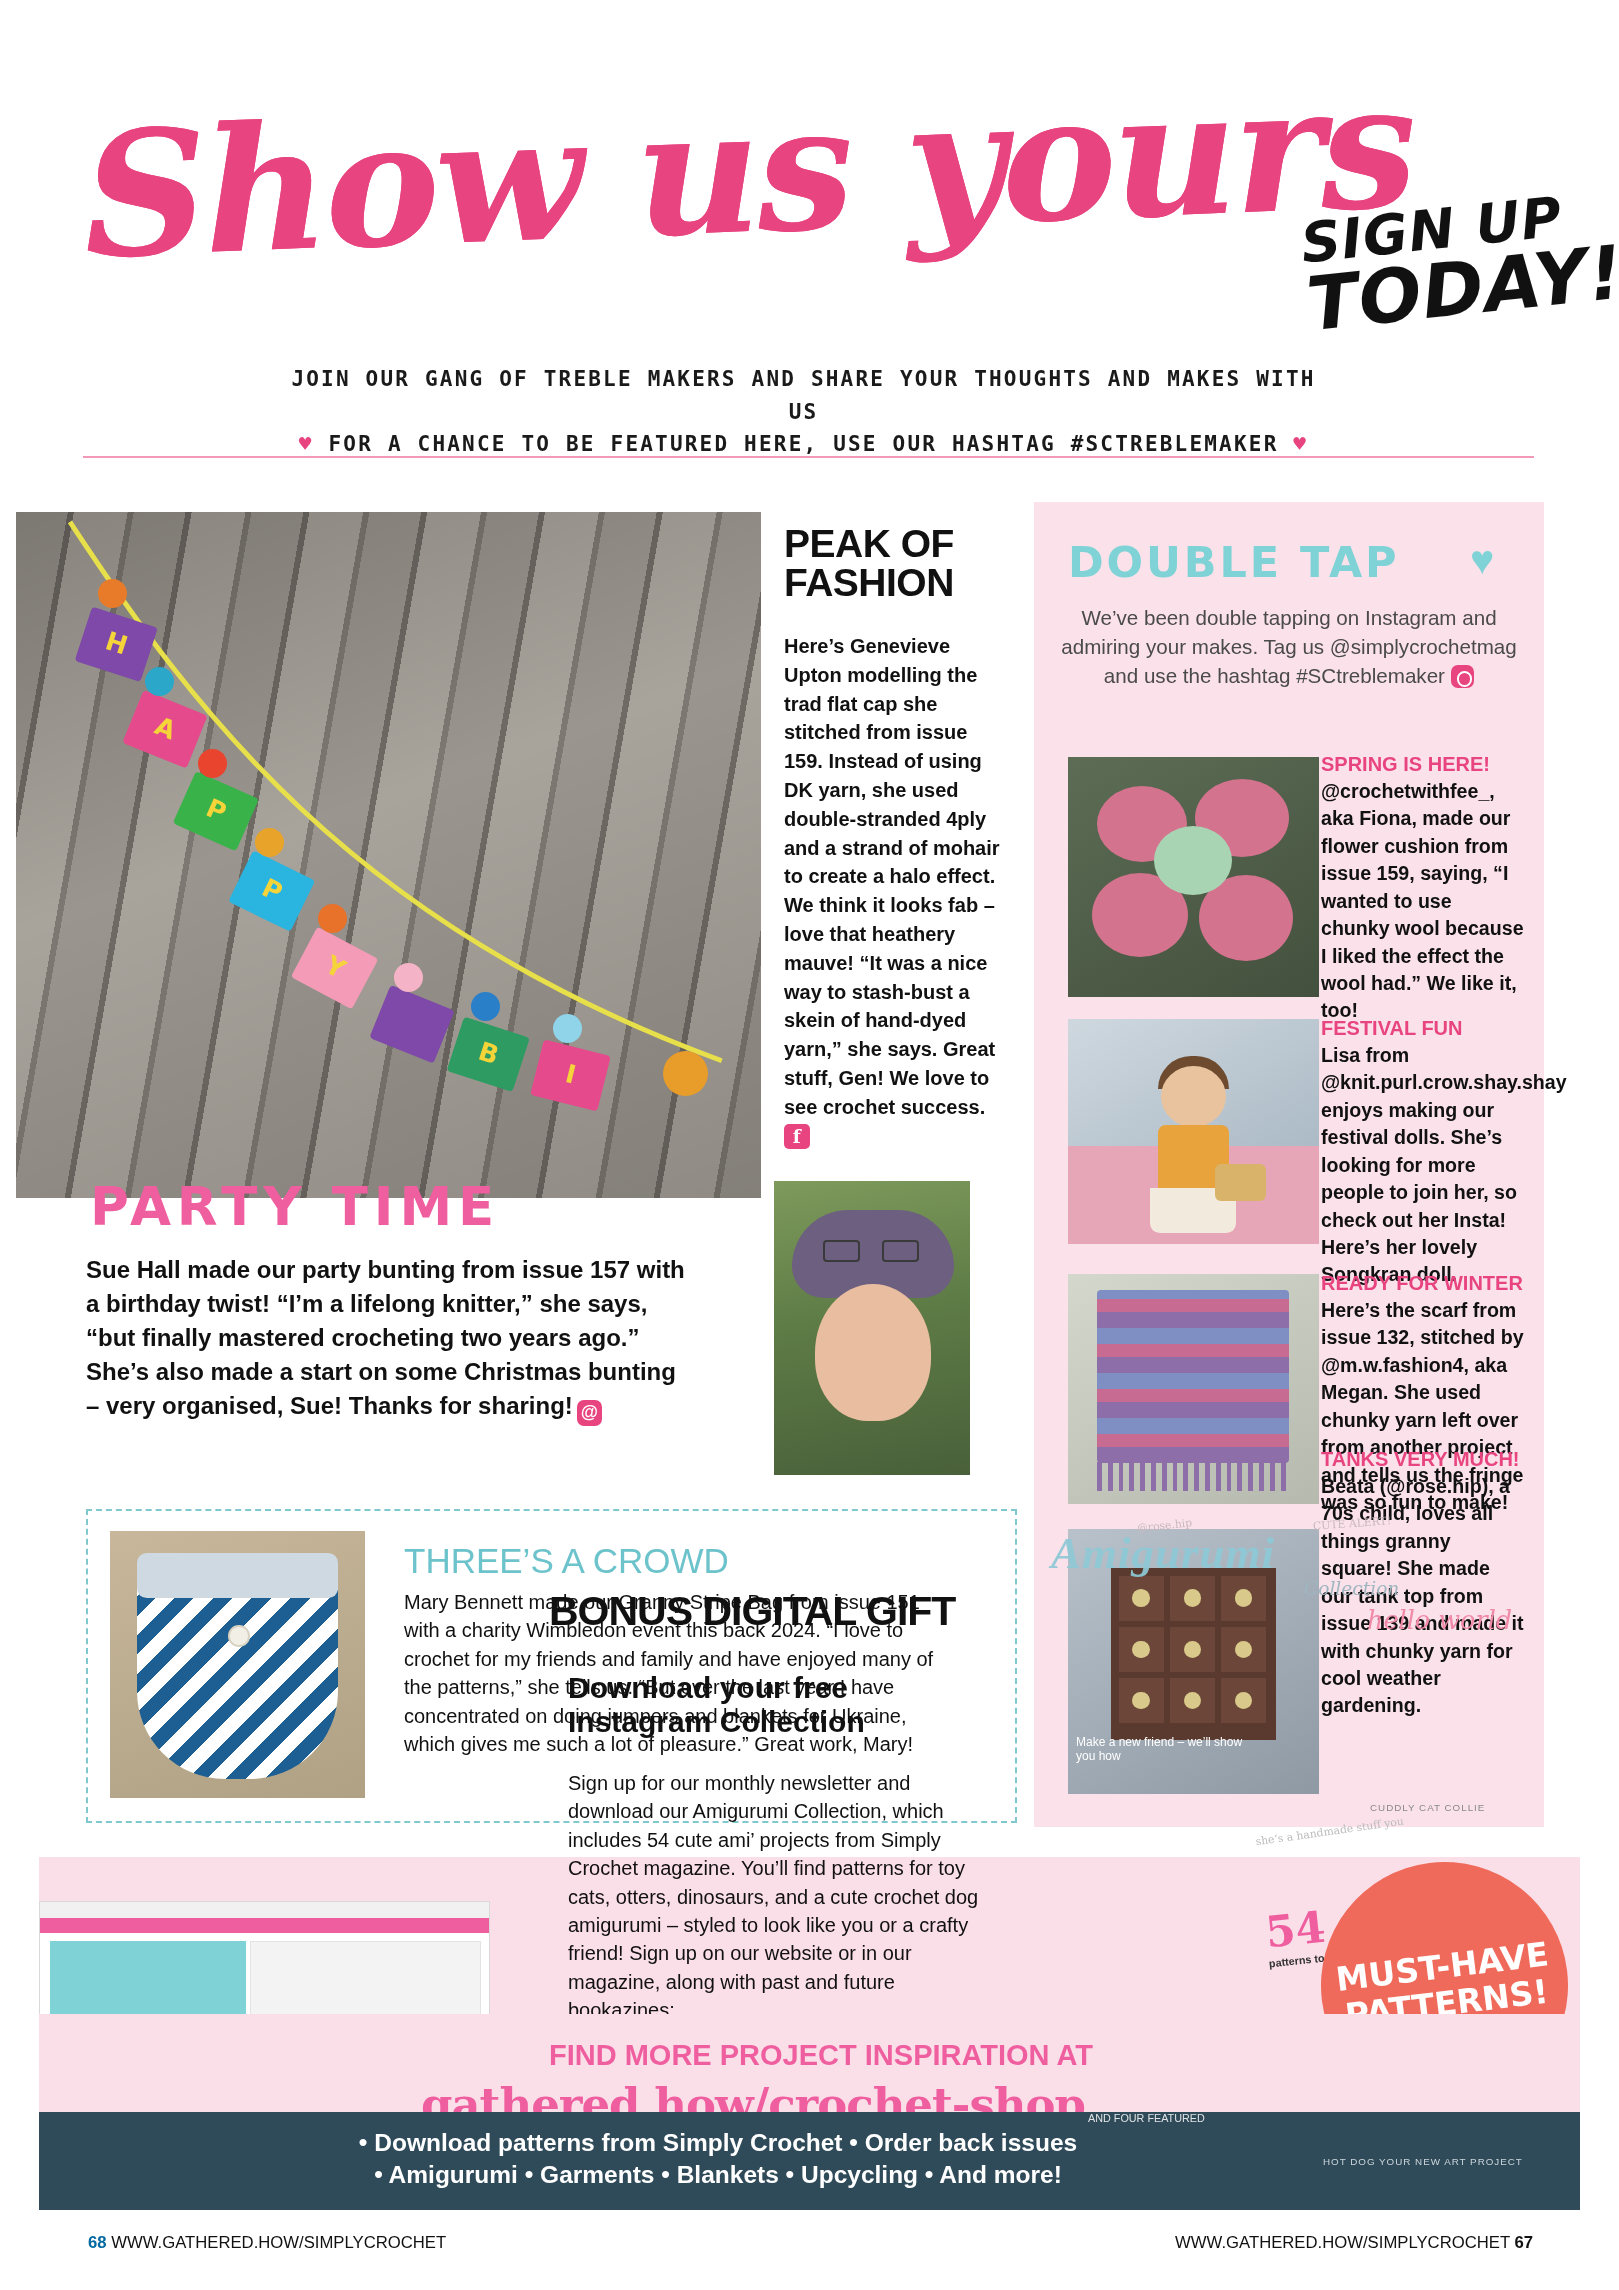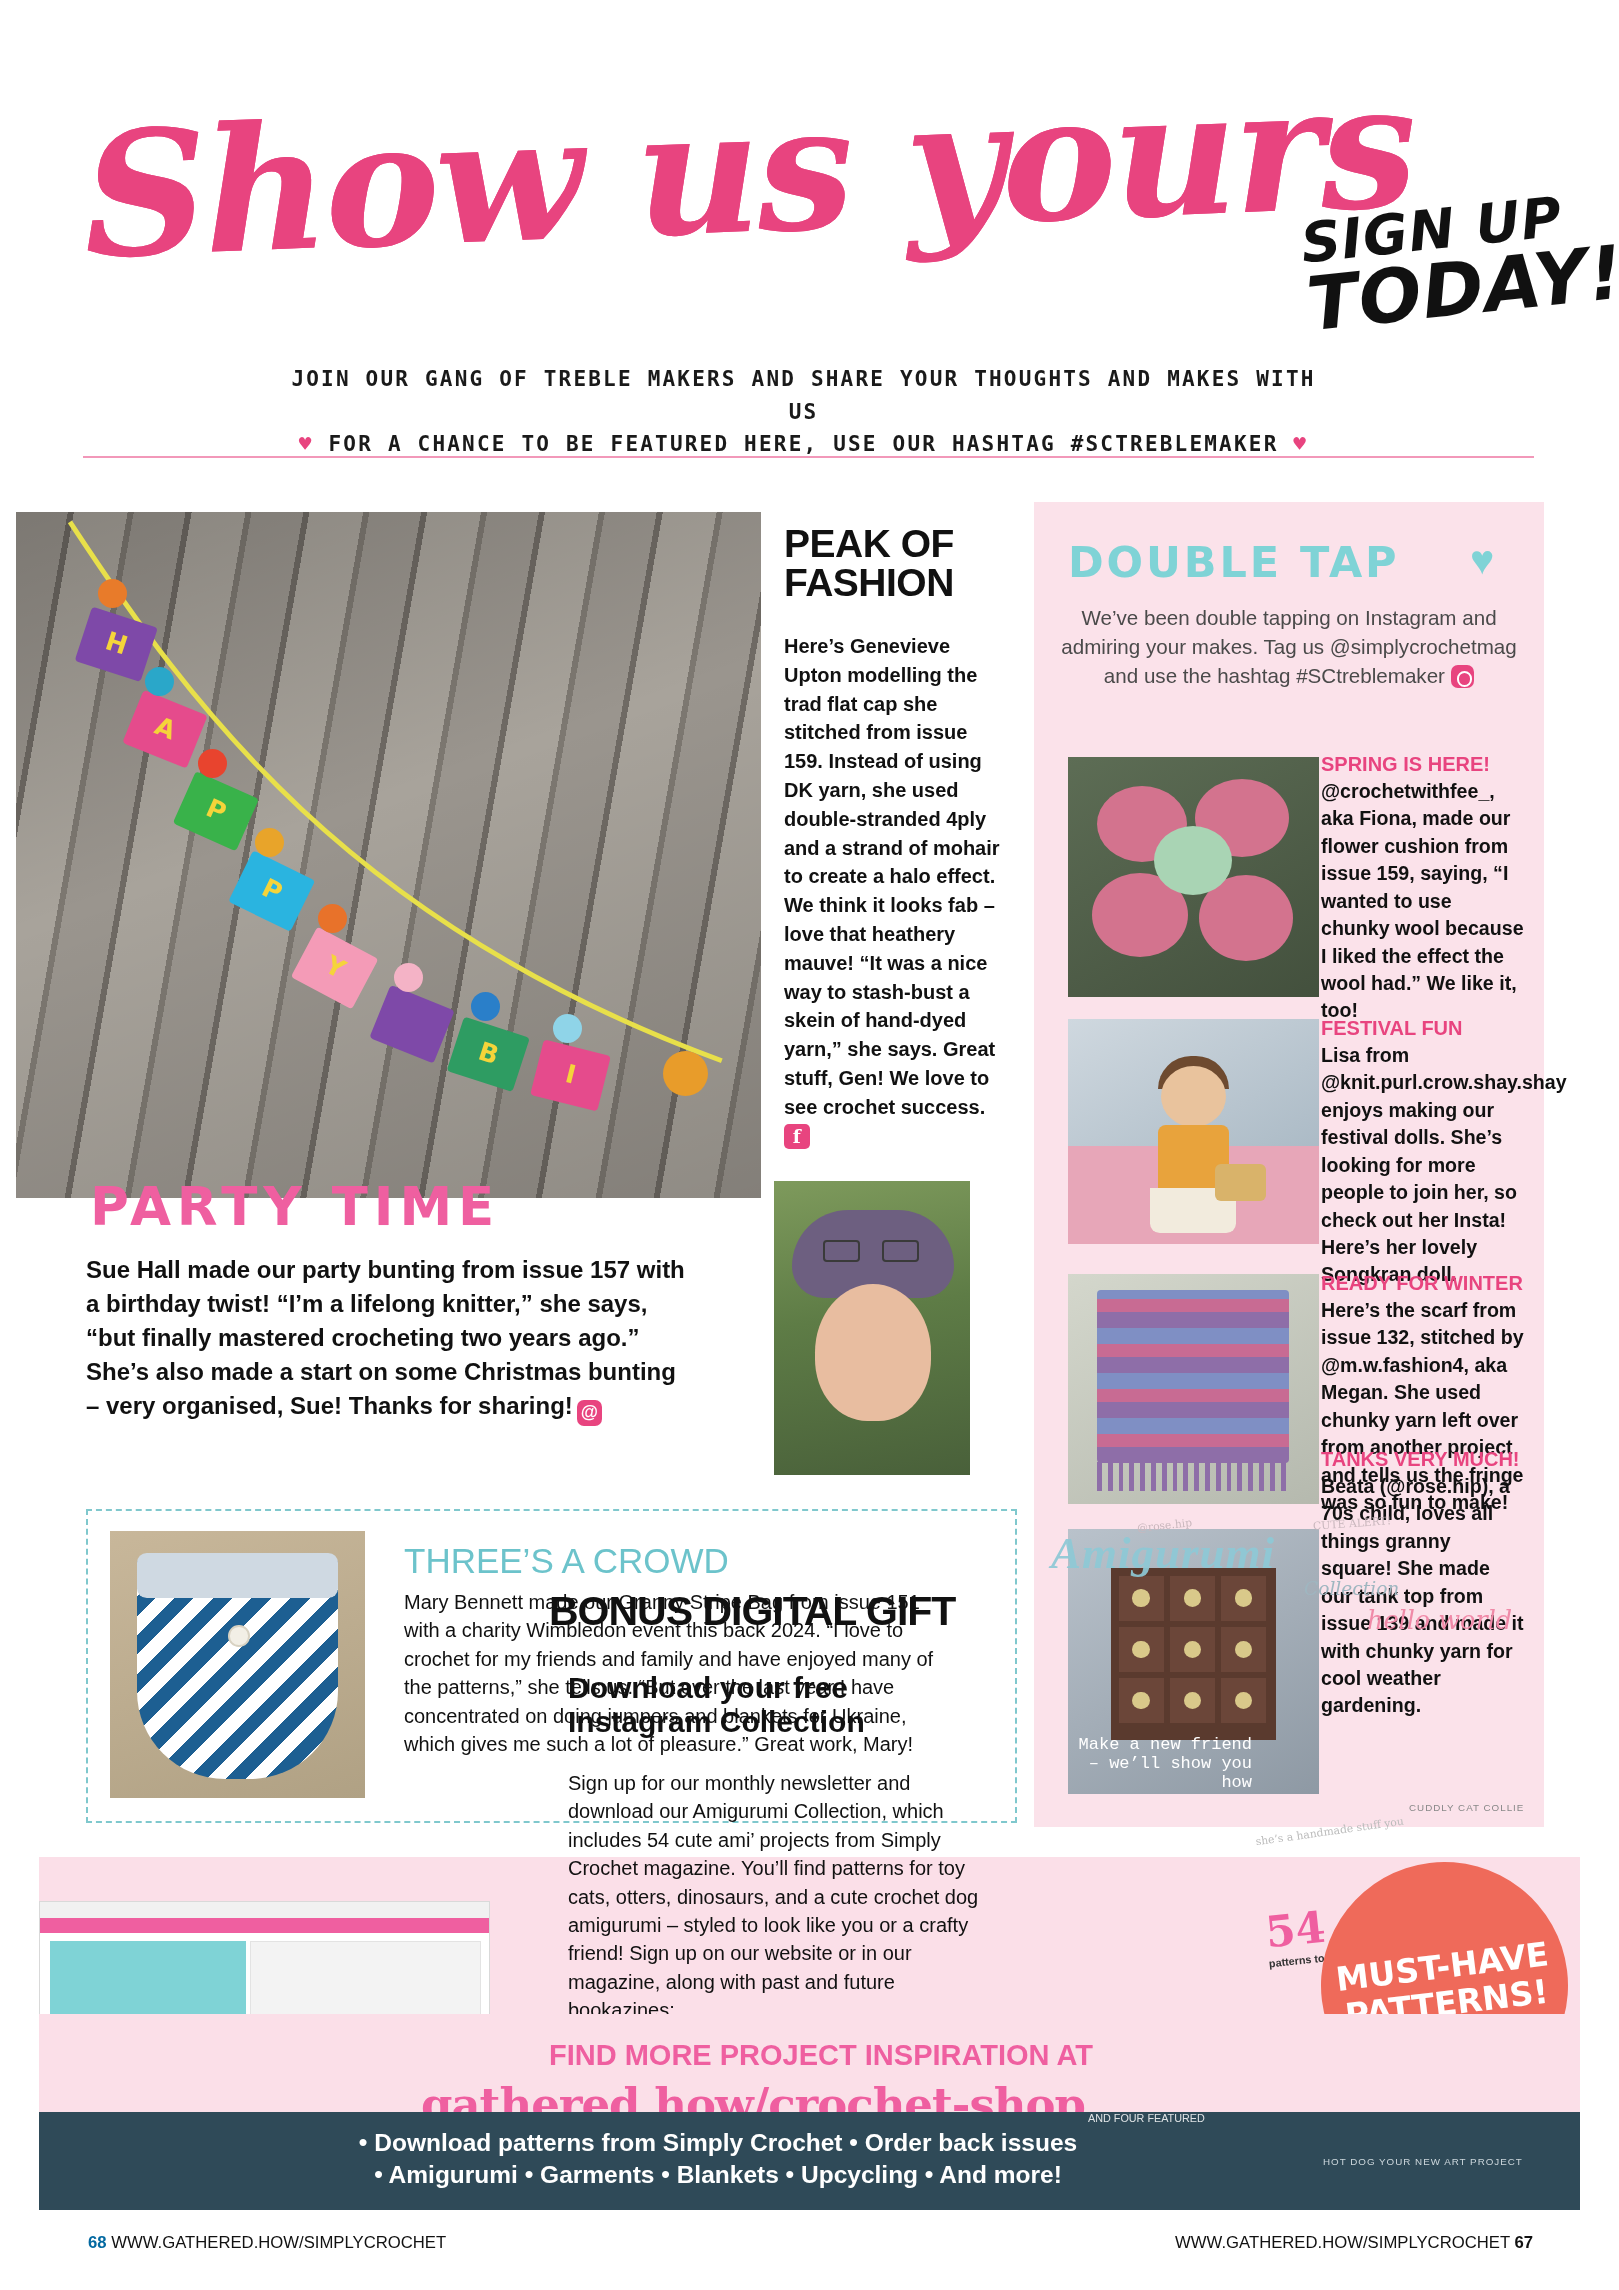--- a/index.html
+++ b/index.html
@@ -263,27 +263,26 @@
     font-family:"DejaVu Serif", serif; font-style:italic;
     font-size:18.6px; color:#9fb6c0;
   }
   .hello-cloud {
     position:absolute; left:1367px; top:1607px;
     font-family:"DejaVu Serif", serif; font-style:italic;
     font-size:25.5px; color:#f08aa8; line-height:1.05;
   }
   .make-new {
     position:absolute; left:1076px; top:1735px; width:176px;
-    font-family:Liberation Mono, monospace; font-size:17px; color:#fff;text-align:right;
+    font-family:Liberation Sans, sans-serif; font-size:12px; color:#fff;
   }
   .cubby {
     position:absolute; left:1370px; top:1802px;
     font-family:"Liberation Sans", sans-serif; font-size:9.8px; color:#888;
     letter-spacing:1px;
-    margin-left:39px;
   }
   .scrap1{position:absolute;left:1255px;top:1825px;font-family:"DejaVu Serif",serif;font-size:10.8px;color:#bbb;transform:rotate(-8deg);}
   .scrap2{position:absolute;left:1137px;top:1519px;font-family:"DejaVu Serif",serif;font-size:10.8px;color:#c9b7bd;transform:rotate(-6deg);}
   .scrap3{position:absolute;left:1313px;top:1517px;font-family:"DejaVu Serif",serif;font-size:10.8px;color:#c9b7bd;transform:rotate(-4deg);}
 
   
   .bonus-band {
     position:absolute; left: 39px; top: 1857px; width: 1541px; height: 235px;
     background: #fbdfe8;
   }

